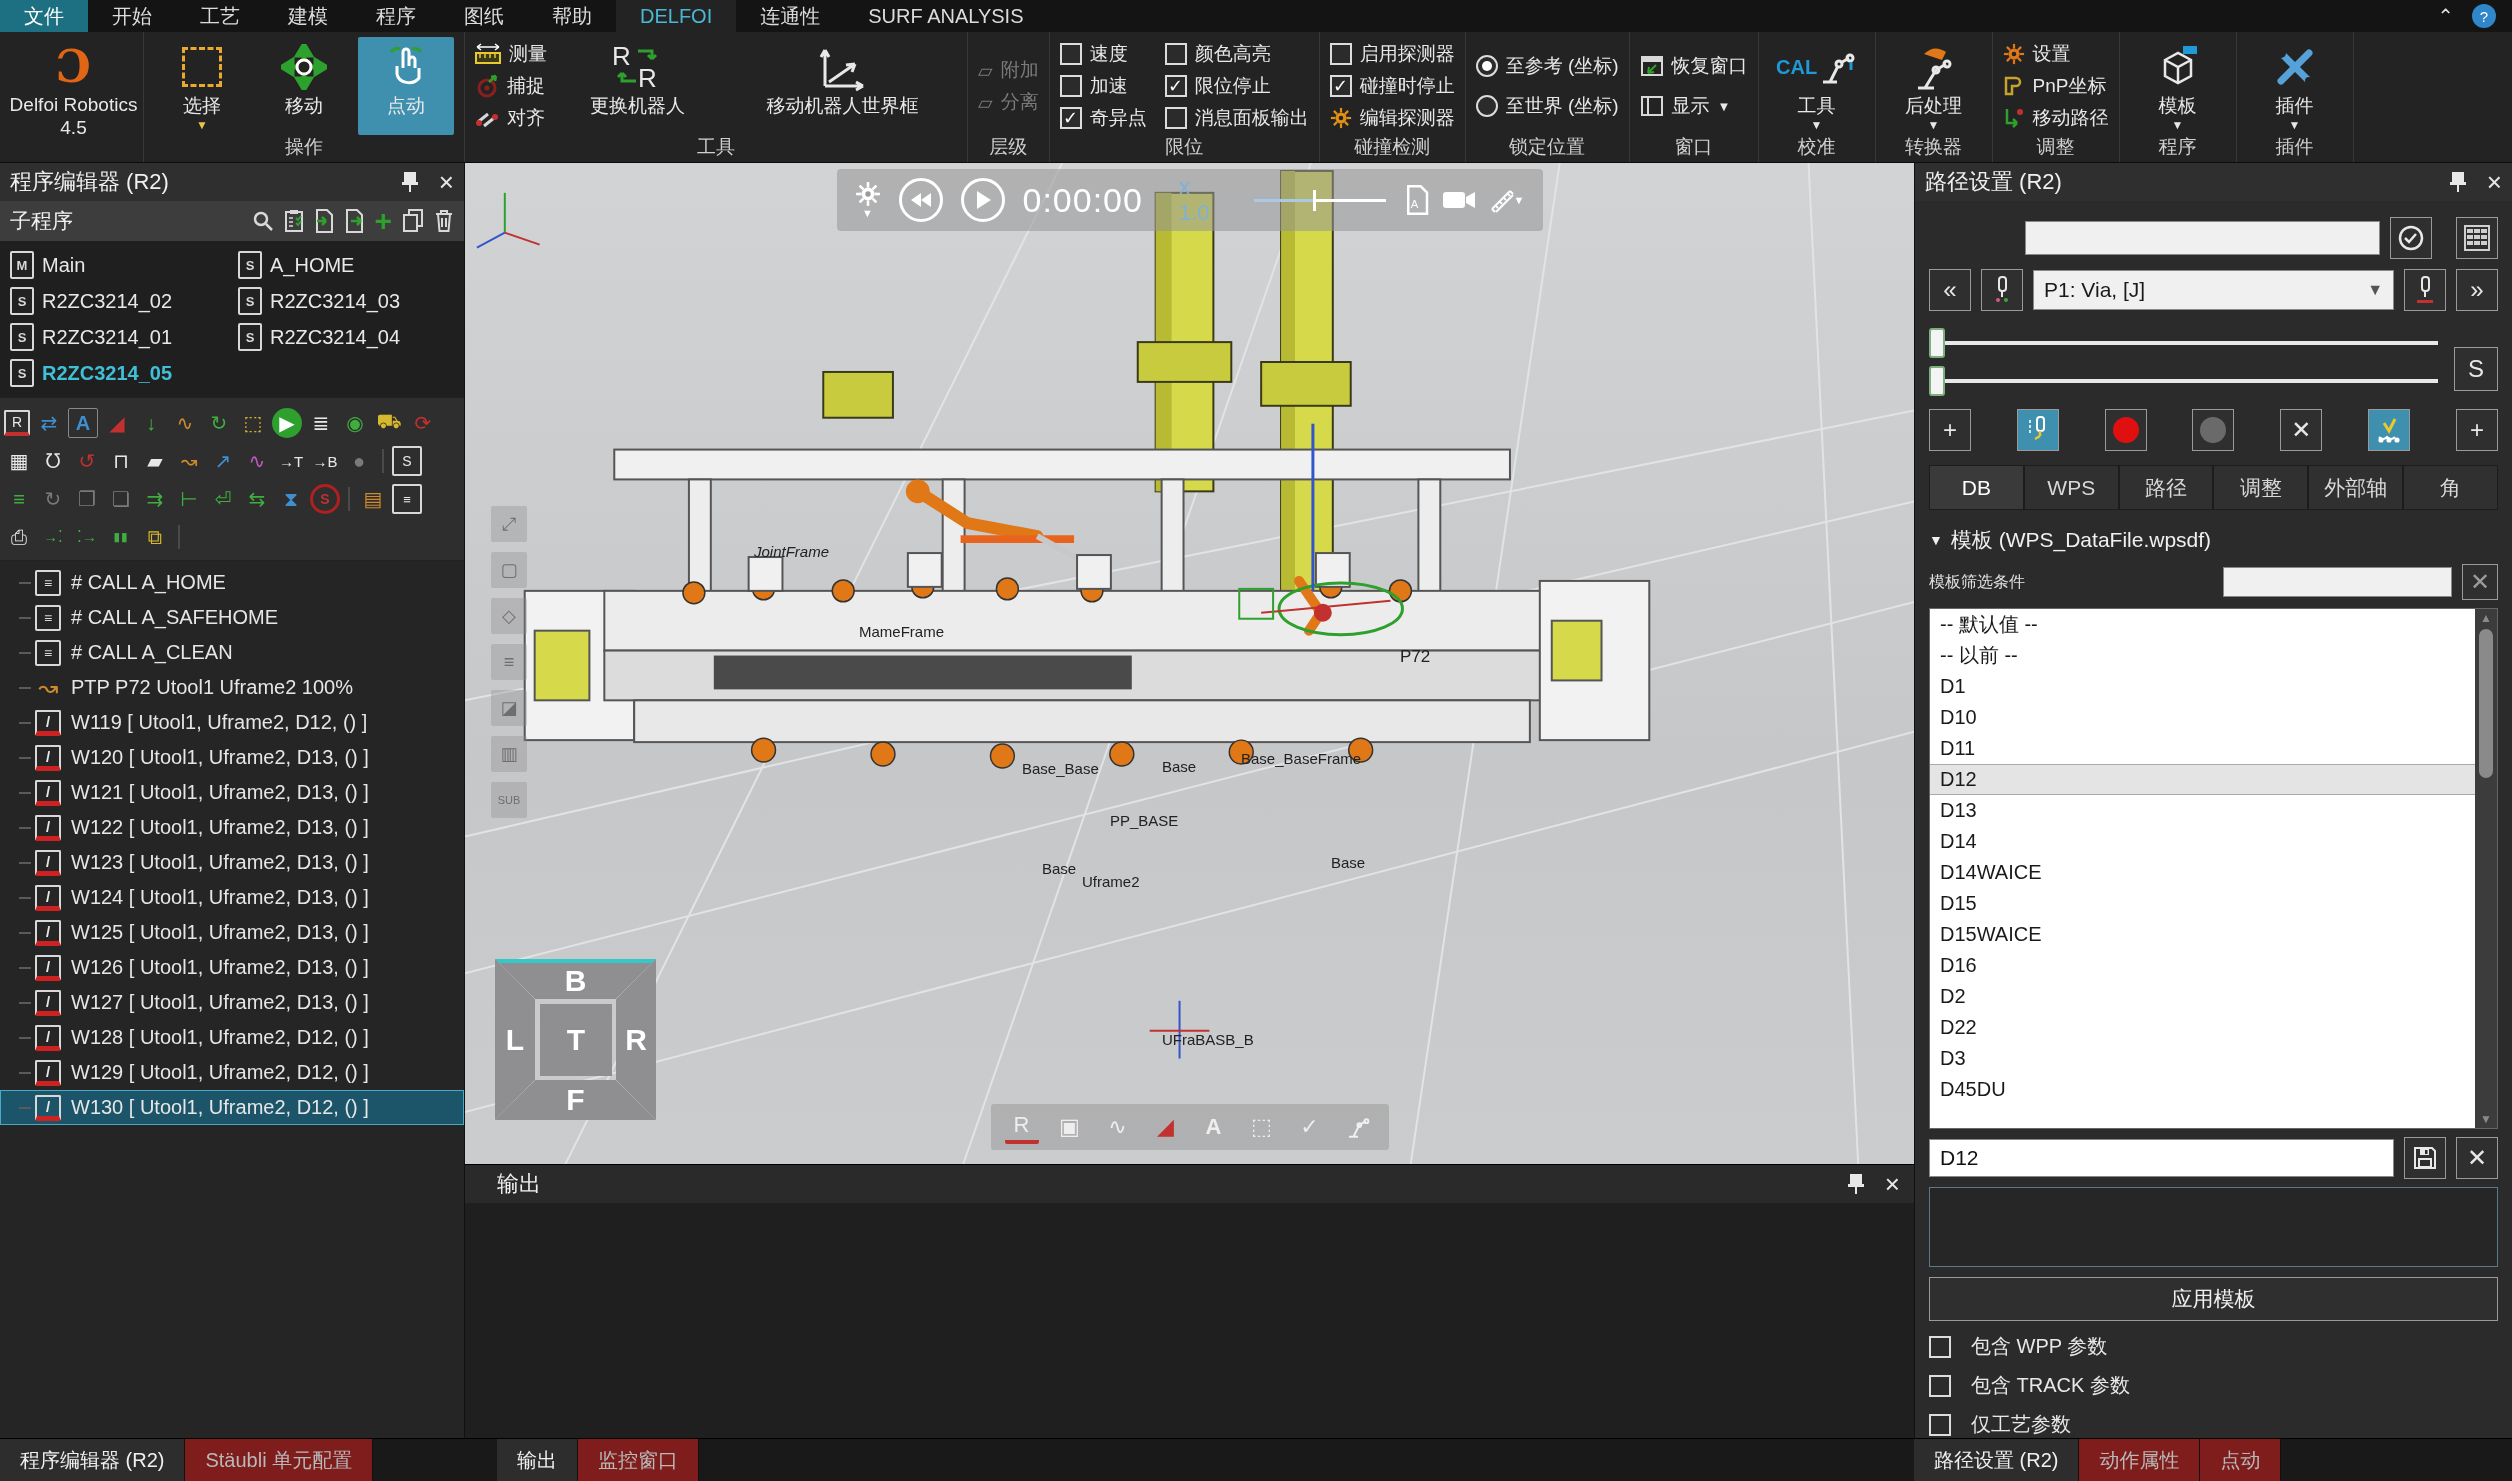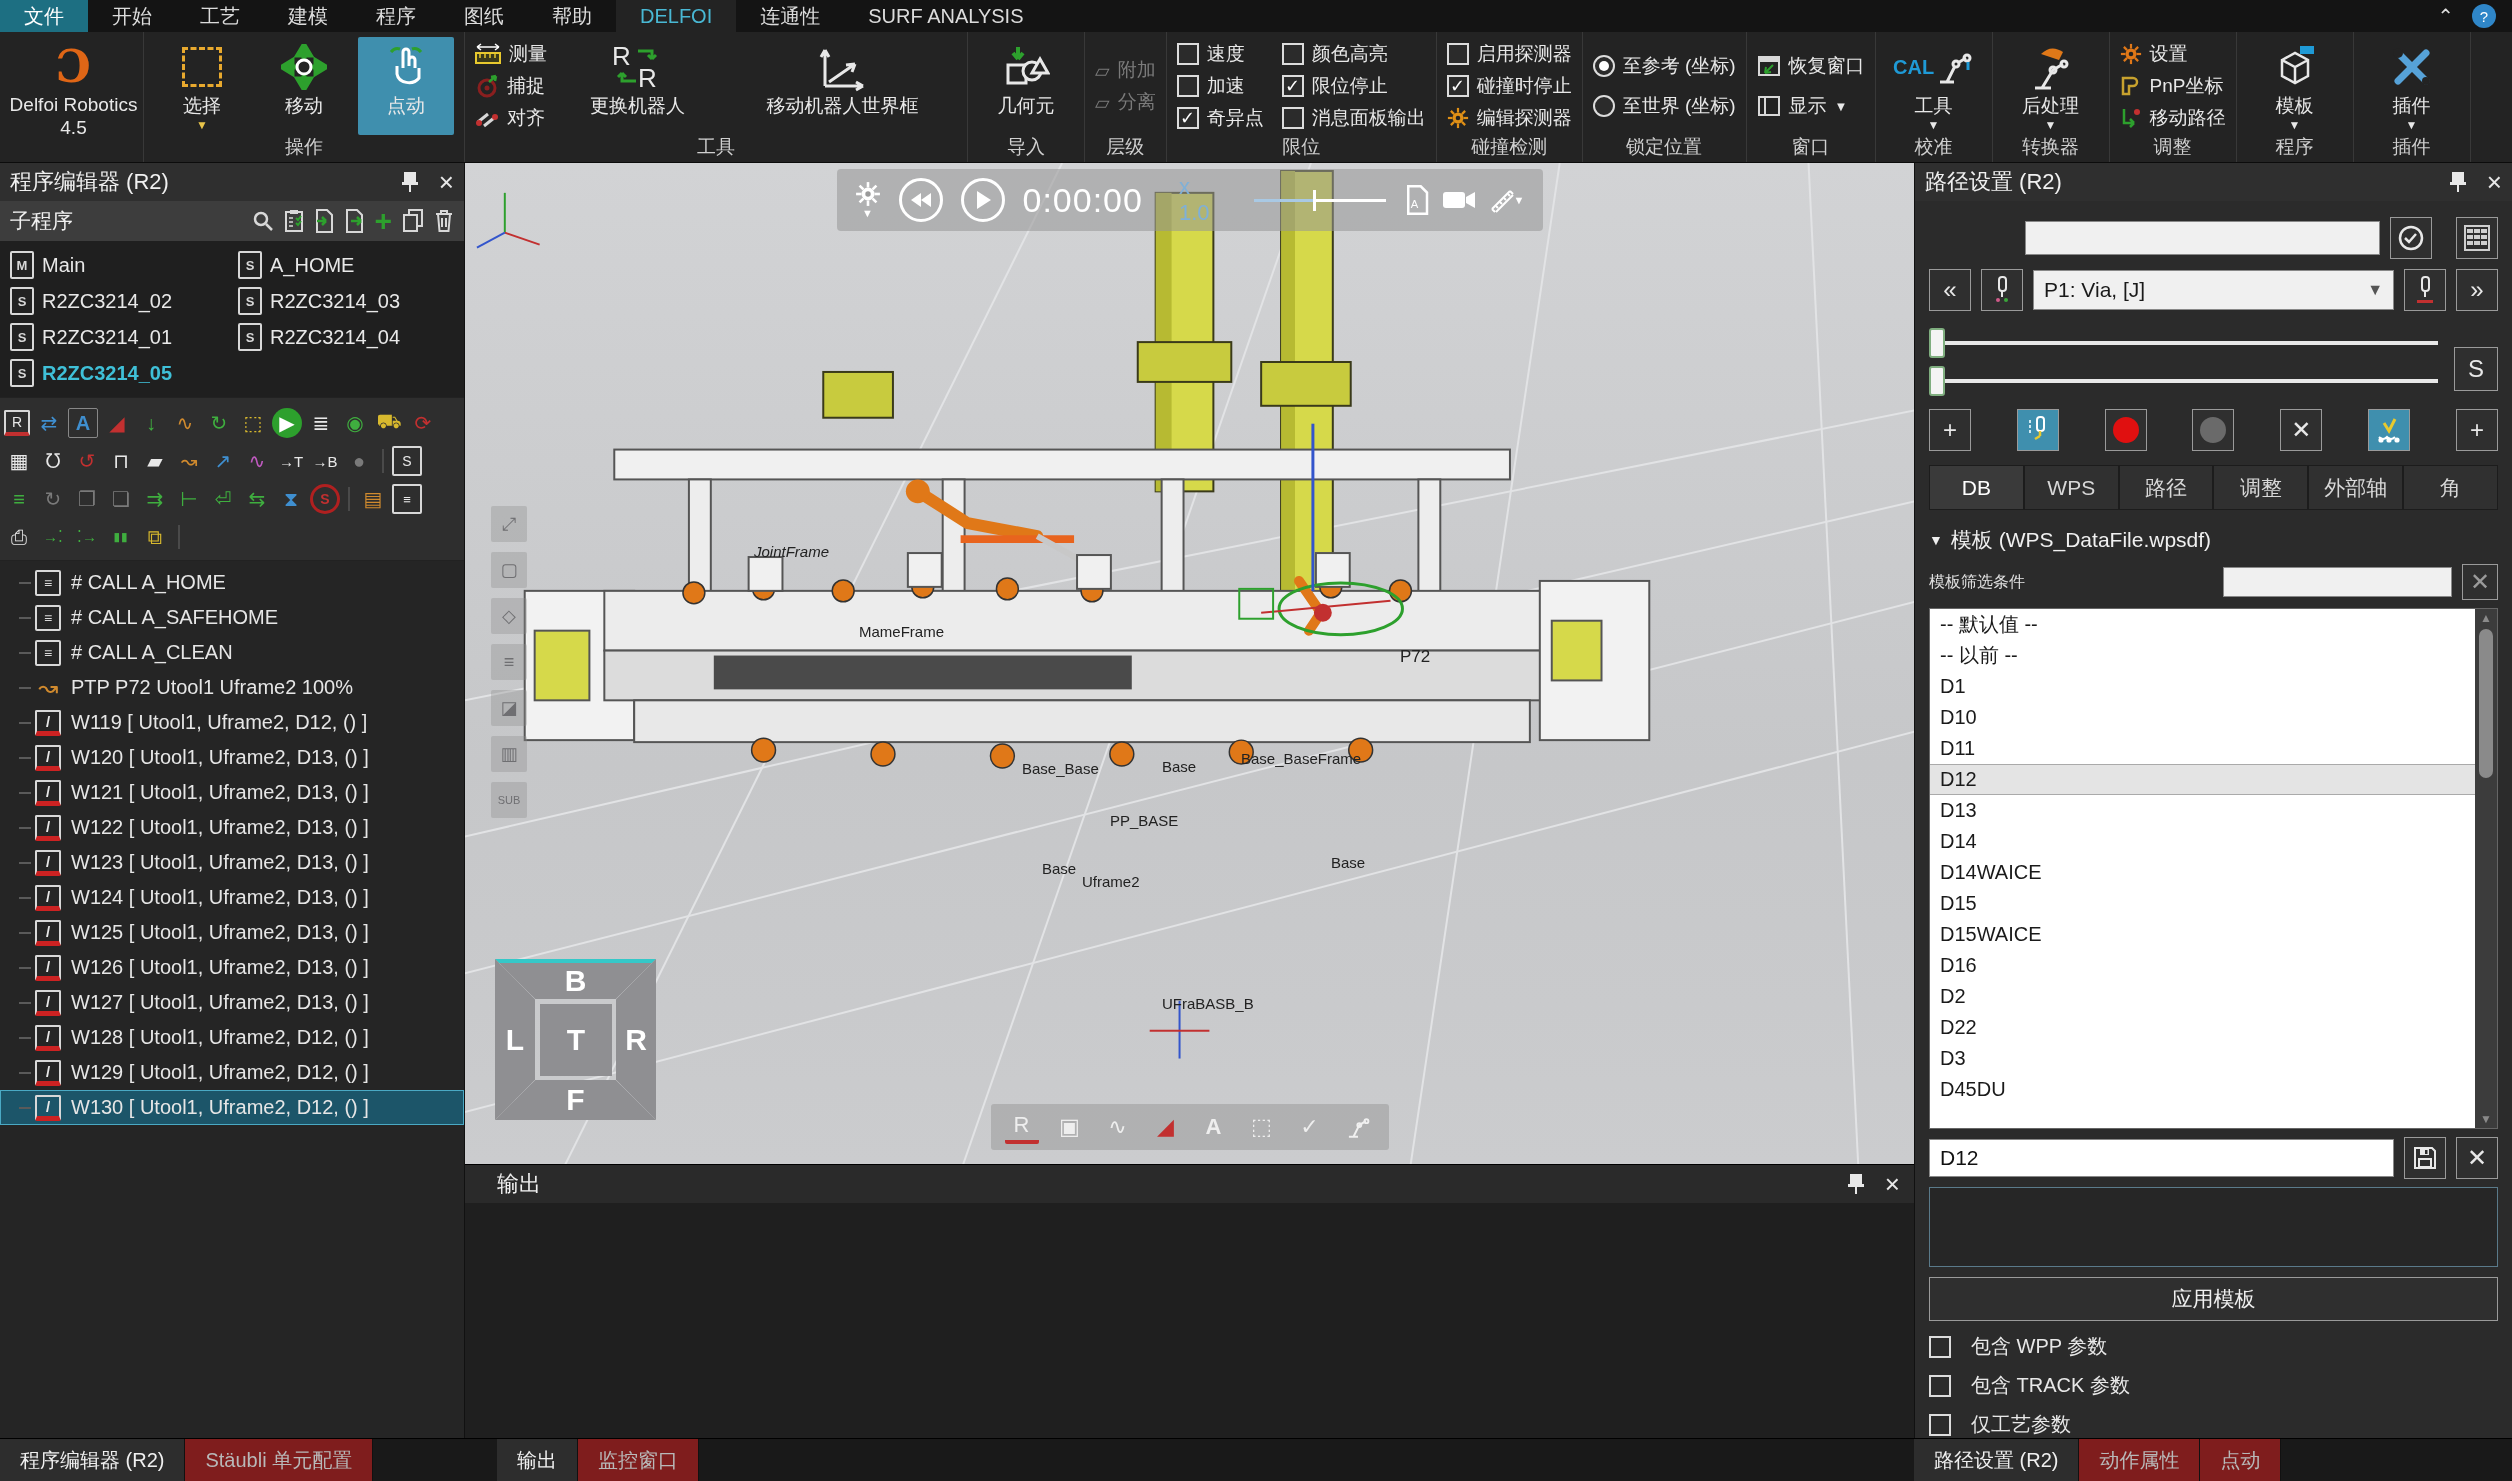--- a/index.html
+++ b/index.html
@@ -317,38 +317,20 @@
                   <path d="M12 40 L38 22 M38 22 l-9 1 M38 22 l-3 8"></path>
                 </svg>
           </span>
             </div>
           <div class="blabel">移动机器人世界框</div>
         </div>
       </div>
       <div class="rgroup-label">工具</div>
     </div>
 
-    <div class="rgroup">
-      <div class="rgroup-items">
-        <div class="bigbtn">
-          <div class="bicon">
-              <span>
-            <svg width="48" height="48" viewBox="0 0 48 48">
-                  <path d="M16 4 v12 M16 16 l-5 -6 M16 16 l5 -6" stroke="#2da02d" stroke-width="4" fill="none"></path>
-                  <rect x="6" y="22" width="18" height="18" fill="none" stroke="#e8e8e8" stroke-width="3"></rect>
-                  <circle cx="30" cy="28" r="9" fill="#232323" stroke="#e8e8e8" stroke-width="3"></circle>
-                  <path d="M38 16 l8 14 h-16 Z" fill="#232323" stroke="#e8e8e8" stroke-width="3"></path>
-                </svg>
-          </span>
-            </div>
-          <div class="blabel">几何元</div>
-        </div>
-      </div>
-      <div class="rgroup-label">导入</div>
-    </div>
 
     <div class="rgroup">
       <div class="rgroup-items">
         <div class="smallrows">
           <div class="smallrow disabled">
             <span class="iconbox g-gray">▱</span>
             <span>附加</span>
           </div>
           <div class="smallrow disabled">
             <span class="iconbox g-gray">▱</span>
@@ -940,21 +922,21 @@
         <span class="vlabel" style="left:289px;top:380px;font-style:italic;">JointFrame</span>
         <span class="vlabel" style="left:394px;top:460px;">MameFrame</span>
         <span class="vlabel" style="left:935px;top:484px;font-size:17px;">P72</span>
         <span class="vlabel" style="left:557px;top:597px;">Base_Base</span>
         <span class="vlabel" style="left:697px;top:595px;">Base</span>
         <span class="vlabel" style="left:776px;top:587px;">Base_BaseFrame</span>
         <span class="vlabel" style="left:577px;top:697px;">Base</span>
         <span class="vlabel" style="left:645px;top:649px;">PP_BASE</span>
         <span class="vlabel" style="left:617px;top:710px;">Uframe2</span>
         <span class="vlabel" style="left:866px;top:691px;">Base</span>
-        <span class="vlabel" style="left:697px;top:832px;">UFraBASB_B</span>
+        <span class="vlabel" style="left:697px;top:868px;">UFraBASB_B</span>
 
         <div class="playbar">
           <span style="display:flex;flex-direction:column;align-items:center;">
             <svg width="26" height="26" viewBox="0 0 24 24" fill="#fff">
                 <g>
                   <rect x="10.8" y="1" width="2.4" height="5"></rect>
                   <rect x="10.8" y="18" width="2.4" height="5"></rect>
                   <rect x="1" y="10.8" width="5" height="2.4"></rect>
                   <rect x="18" y="10.8" width="5" height="2.4"></rect>
                   <rect x="10.8" y="1" width="2.4" height="5" transform="rotate(45 12 12)"></rect>

